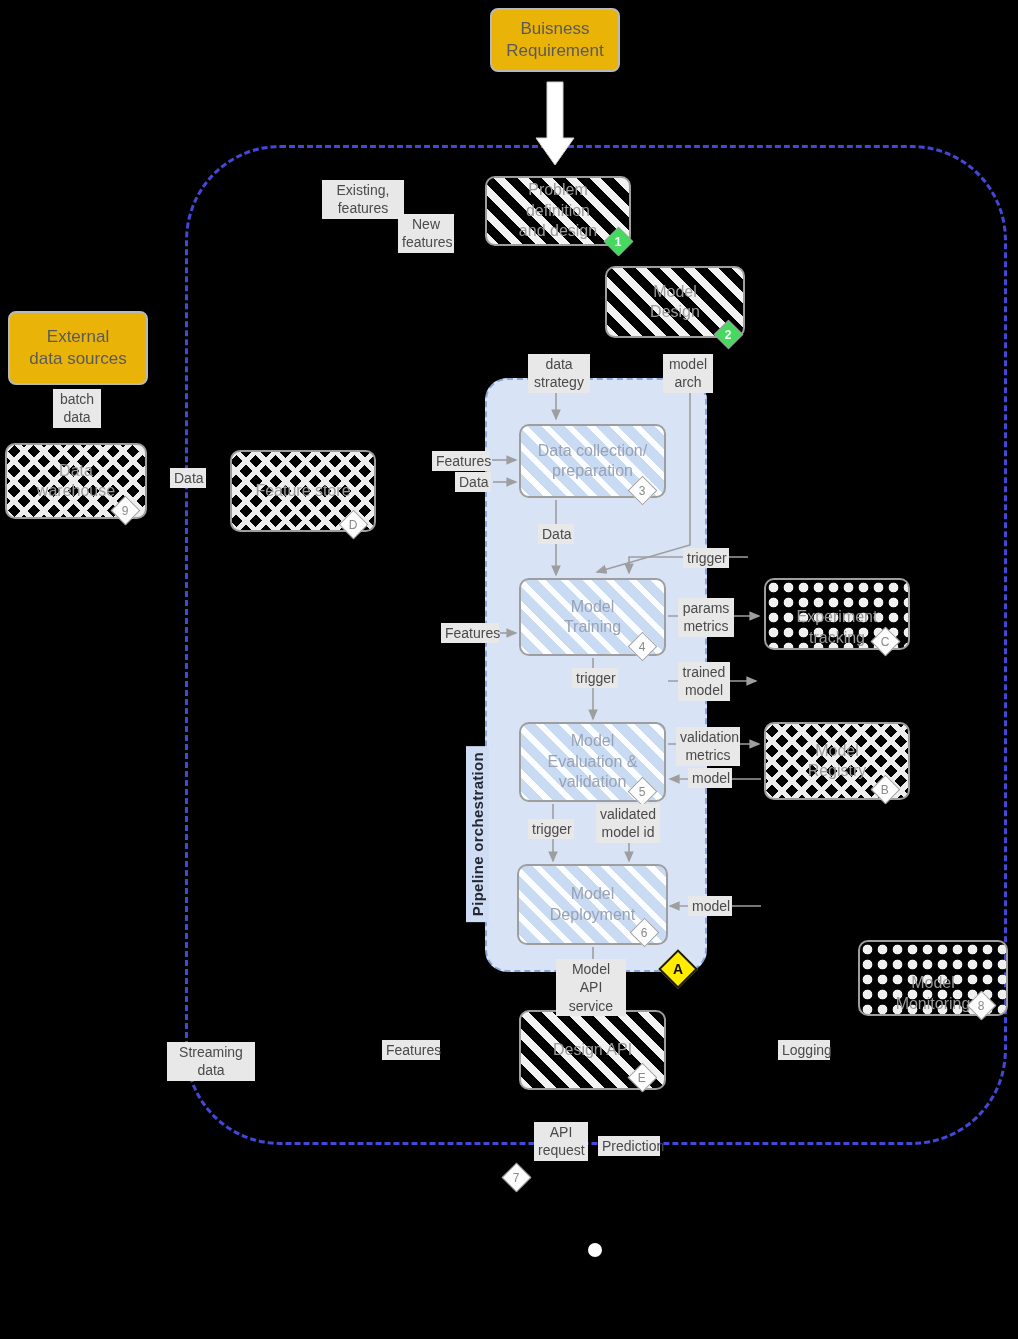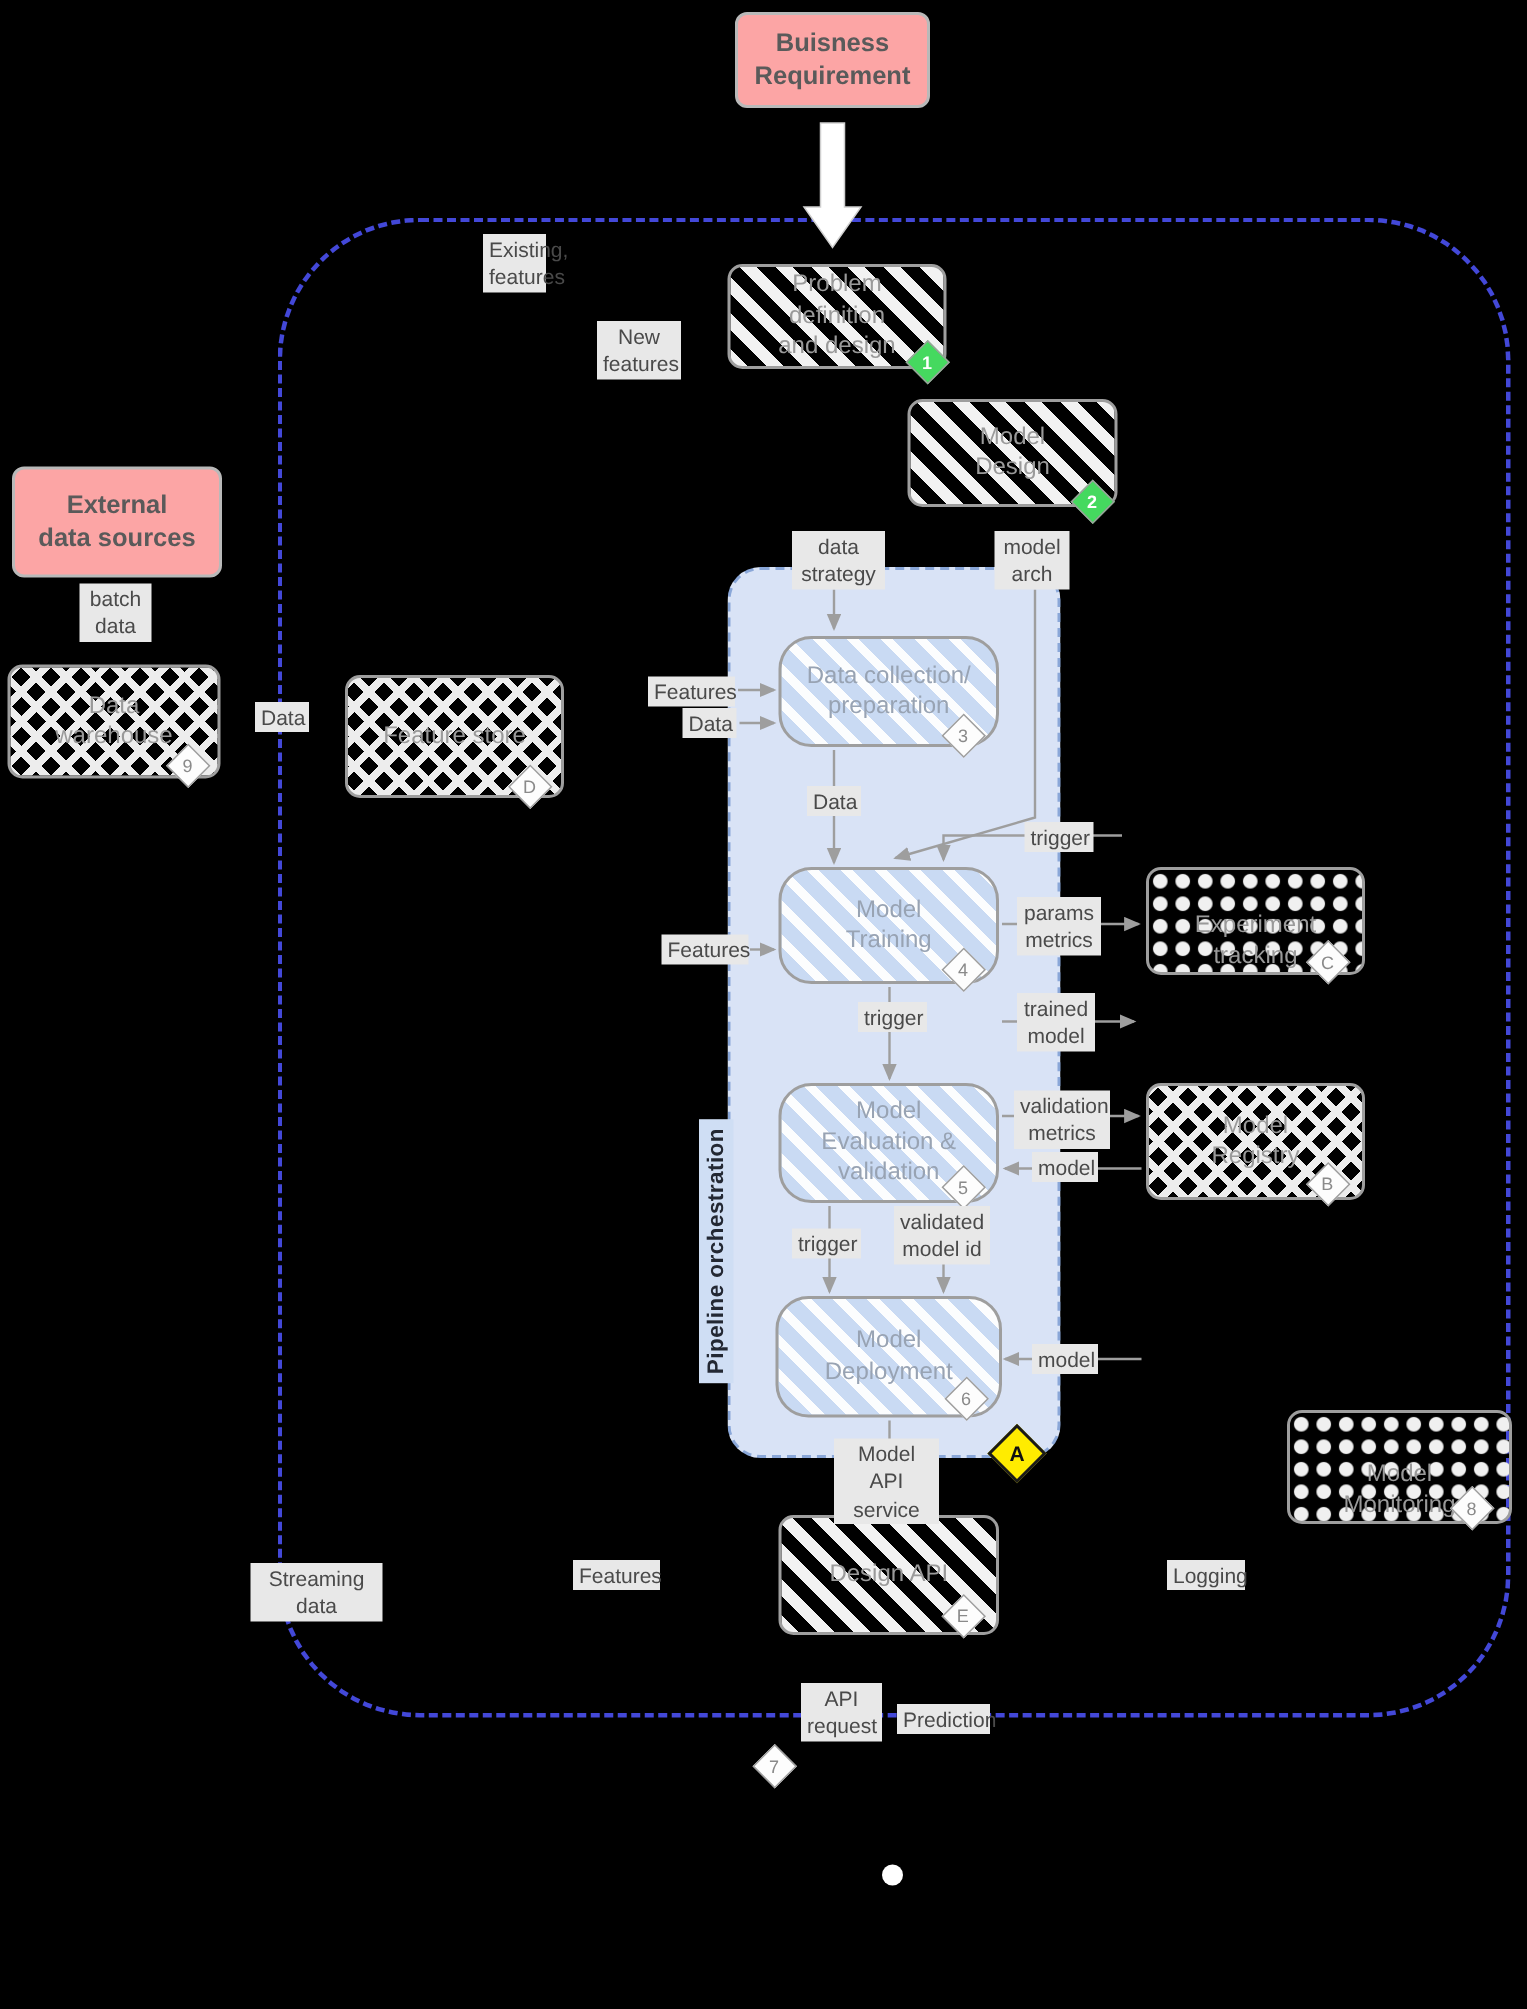--- a/index.html
+++ b/index.html
@@ -11,29 +11,29 @@
   .pipeline { position:absolute; left:485px; top:378px; width:222px; height:594px;
               background:#d9e3f6; border:2px dashed #8aa7d8; border-radius:22px; box-sizing:border-box; }
 
   .vlabel { position:absolute; left:466px; top:746px; writing-mode:vertical-rl; transform:rotate(180deg);
             background:#cfdef4; color:#232833; font-weight:bold; font-size:15px; padding:6px 3px; letter-spacing:.3px; }
 
   .box { position:absolute; border:2px solid #9e9e9e; border-radius:10px; box-sizing:border-box;
          display:flex; align-items:center; justify-content:center; }
   .lbl { white-space:pre-line; text-align:center; font-size:16px; line-height:1.28; color:#9a9a9a; }
 
-  .plain { background:#fca5a5; border-color:#b9b9b9; border-radius:8px;font-weight:bold; }
+  .plain { background:#eab308; border-color:#b9b9b9; border-radius:8px; }
   .plain .lbl { color:#5a5a5a; font-size:17px; }
 
   .hatch { background-image: repeating-linear-gradient(45deg, #f2f2f2 0 8px, rgba(0,0,0,0) 8px 17px); }
   .cross { background-image: repeating-linear-gradient(45deg, #ededed 0 5px, rgba(0,0,0,0) 5px 14px),
                              repeating-linear-gradient(135deg, #ededed 0 5px, rgba(0,0,0,0) 5px 14px); }
   .dots  { background-image: radial-gradient(circle, #f0f0f0 4.5px, rgba(0,0,0,0) 5.2px); background-size:15px 15px;align-items:flex-end; }
   .bluewave { background-color:#c9daf3;
-              background-image: repeating-linear-gradient(45deg, rgba(255,255,255,0.95) 0 6px, rgba(0,0,0,0) 6px 16px); border-radius: 22px; }
+              background-image: repeating-linear-gradient(45deg, rgba(255,255,255,0.95) 0 6px, rgba(0,0,0,0) 6px 16px); }
   .bluewave .lbl { color:#98a3b3; }
 
   .chip { position:absolute; background:#e8e8e8; color:#4a4a4a; font-size:14px; line-height:1.32;
           text-align:center; white-space:pre-line; padding:1px 4px; box-sizing:border-box; }
 
   .diamond { position:absolute; width:19px; height:19px; background:#fdfdfd; border:1.5px solid #9e9e9e;
              transform:rotate(45deg); display:flex; align-items:center; justify-content:center; box-sizing:content-box; }
   .diamond i { font-style:normal; transform:rotate(-45deg); font-size:12px; color:#8a8a8a; }
   .diamond.green { background:#45d95f; }
   .diamond.green i { color:#fff; font-weight:bold; }
@@ -181,21 +181,21 @@
 
   <div class="box hatch" style="left:519px;top:1010px;width:147px;height:80px">
     <span class="lbl">Design API</span>
     <span class="diamond" style="right:11px;bottom:0px">
         <i>E</i>
       </span>
   </div>
 
   <div class="vlabel">Pipeline orchestration</div>
 
-  <div class="chip" style="left:322px;top:156px;width:42px">Existing,
+  <div class="chip" style="left:322px;top:180px;width:82px">Existing,
 features</div>
   <div class="chip" style="left:398px;top:214px;width:56px">New
 features</div>
   <div class="chip" style="left:53px;top:389px;width:48px">batch
 data</div>
   <div class="chip" style="left:170px;top:468px;width:36px">Data</div>
   <div class="chip" style="left:528px;top:354px;width:62px">data
 strategy</div>
   <div class="chip" style="left:663px;top:354px;width:50px">model
 arch</div>

